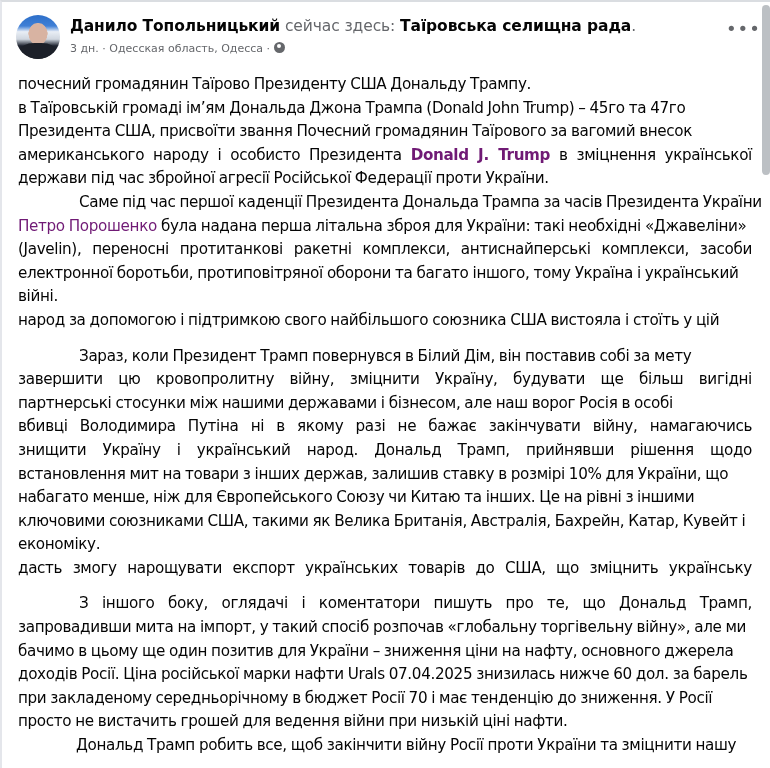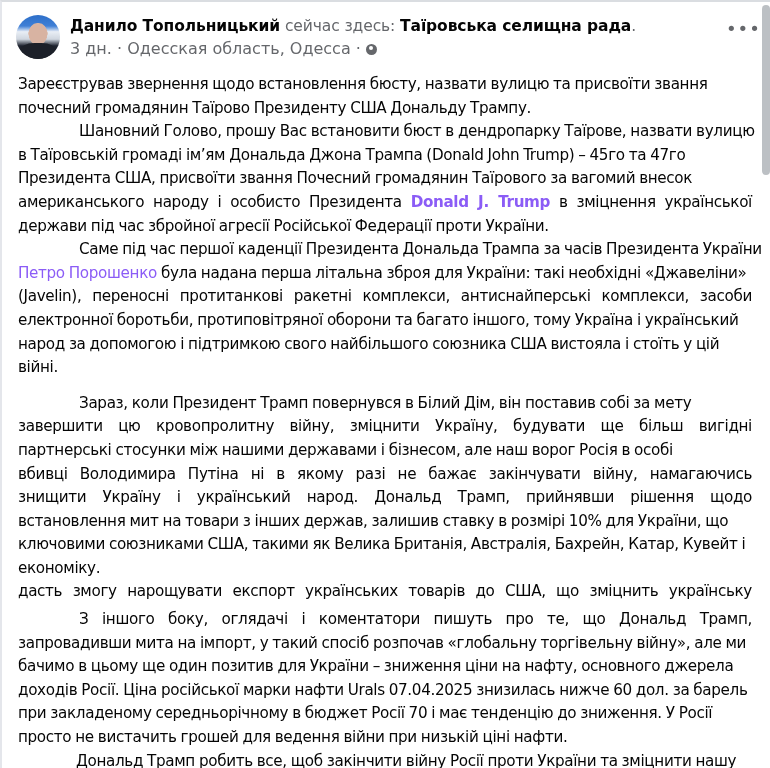--- a/index.html
+++ b/index.html
@@ -60,21 +60,21 @@
     line-height: 20px;
     white-space: nowrap;
     letter-spacing: -0.1px;
   }
   .author-name { font-weight: bold; color: #050505; }
   .author-status { color: #65676b; font-weight: normal; }
   .author-place { font-weight: bold; color: #050505; }
   .meta-line {
     position: absolute;
     left: 54px; top: 25px;
-    font-size: 16px;
+    font-size: 11px;
     line-height: 17px;
     color: #65676b;
     white-space: nowrap;
   }
   .globe {
     display: inline-block;
     width: 11px; height: 11px;
     border-radius: 50%;
     background: #65676b;
     vertical-align: -1px;
@@ -111,21 +111,21 @@
     width: 734px;
     font-family: "DejaVu Sans", "Liberation Sans", sans-serif;
     font-size: 15.2px;
     line-height: 23.6px;
     color: #050505;
     letter-spacing: -0.35px;
     word-spacing: -0.5px;
   }
   .para { margin: 0; text-align: justify; }
   .link {
-    color: #8b5cf6;
+    color: #701a75;
     font-weight: bold;
     text-decoration: none;
     cursor: pointer;
   }
   .link.plain { font-weight: normal; }
   .line { display: block; white-space: nowrap; }
   .line.j {
     text-align: justify;
     text-align-last: justify;
     white-space: normal;
@@ -151,54 +151,53 @@
     </div>
   </div>
 
   <div class="more-button">•••</div>
 
   <div class="scrollbar-thumb"></div>
 
   <div class="content">
 
     <div class="para">
-      <span class="line">Зареєстрував звернення щодо встановлення бюсту, назвати вулицю та присвоїти звання</span>
       <span class="line">почесний громадянин Таїрово Президенту США Дональду Трампу.</span>
     </div>
 
     <div class="para">
-      <span class="line" style="padding-left:61px">Шановний Голово, прошу Вас   встановити бюст в дендропарку Таїрове, назвати вулицю</span>
       <span class="line">в Таїровській громаді ім’ям Дональда Джона Трампа (Donald John Trump) – 45го та 47го</span>
       <span class="line">Президента США,  присвоїти звання Почесний громадянин Таїрового за вагомий внесок</span>
       <span class="line j"><span>американського народу і особисто Президента</span> <a class="link">Donald J. Trump</a> <span>в зміцнення української</span></span>
       <span class="line">держави під час збройної агресії Російської Федерації проти України.</span>
     </div>
 
     <div class="para">
       <span class="line" style="padding-left:61px">Саме під час першої каденції Президента Дональда Трампа за часів Президента України</span>
       <span class="line"><a class="link plain">Петро Порошенко</a><span> була надана перша літальна зброя для України: такі необхідні «Джавеліни»</span></span>
       <span class="line j">(Javelin), переносні протитанкові ракетні комплекси, антиснайперські комплекси, засоби</span>
       <span class="line">електронної боротьби, протиповітряної оборони та багато іншого, тому Україна і   український</span>
+      <span class="line">війні.</span>
       <span class="line">народ  за  допомогою і   підтримкою свого  найбільшого союзника США вистояла і стоїть у цій</span>
-      <span class="line">війні.</span>
     </div>
 
     <div class="para" style="margin-top:12px">
       <span class="line" style="padding-left:61px">Зараз, коли Президент Трамп повернувся в Білий Дім, він поставив собі за мету</span>
       <span class="line j">завершити цю кровопролитну війну, зміцнити Україну, будувати ще більш вигідні</span>
       <span class="line">партнерські стосунки  між нашими державами  і бізнесом,  але наш  ворог  Росія в   особі</span>
       <span class="line j">вбивці Володимира Путіна ні в якому разі не бажає закінчувати війну, намагаючись</span>
       <span class="line j">знищити Україну і український народ.  Дональд Трамп, прийнявши рішення щодо</span>
       <span class="line">встановлення мит на товари з інших держав, залишив ставку в розмірі 10% для України, що</span>
+      <span class="line">набагато менше, ніж для Європейського Союзу чи Китаю та інших.   Це на рівні з іншими</span>
       <span class="line">ключовими союзниками США, такими як Велика Британія, Австралія, Бахрейн, Катар,   Кувейт   і</span>
       <span class="line">економіку.</span>
       <span class="line j">дасть змогу нарощувати експорт українських товарів до США, що зміцнить українську</span>
     </div>
 
-    <div class="para" style="margin-top:4px">
+    <div class="para" style="margin-top:12px">
       <div class="line j" style="padding-left:61px">З іншого боку, оглядачі і коментатори пишуть про те, що Дональд Трамп,</div>
       <span class="line">запровадивши мита на імпорт, у такий спосіб розпочав «глобальну торгівельну війну», але ми</span>
       <span class="line">бачимо в цьому ще один позитив для України – зниження ціни на нафту, основного джерела</span>
       <span class="line">доходів Росії. Ціна російської марки нафти Urals 07.04.2025 знизилась нижче 60 дол. за барель</span>
       <span class="line">при закладеному середньорічному в бюджет Росії 70 і має тенденцію до зниження. У Росії</span>
       <span class="line">просто не вистачить грошей для ведення війни при низькій ціні нафти.</span>
     </div>
 
     <div class="para">
       <span class="line" style="padding-left:58px">Дональд Трамп робить все, щоб закінчити війну Росії проти України та зміцнити нашу</span>

